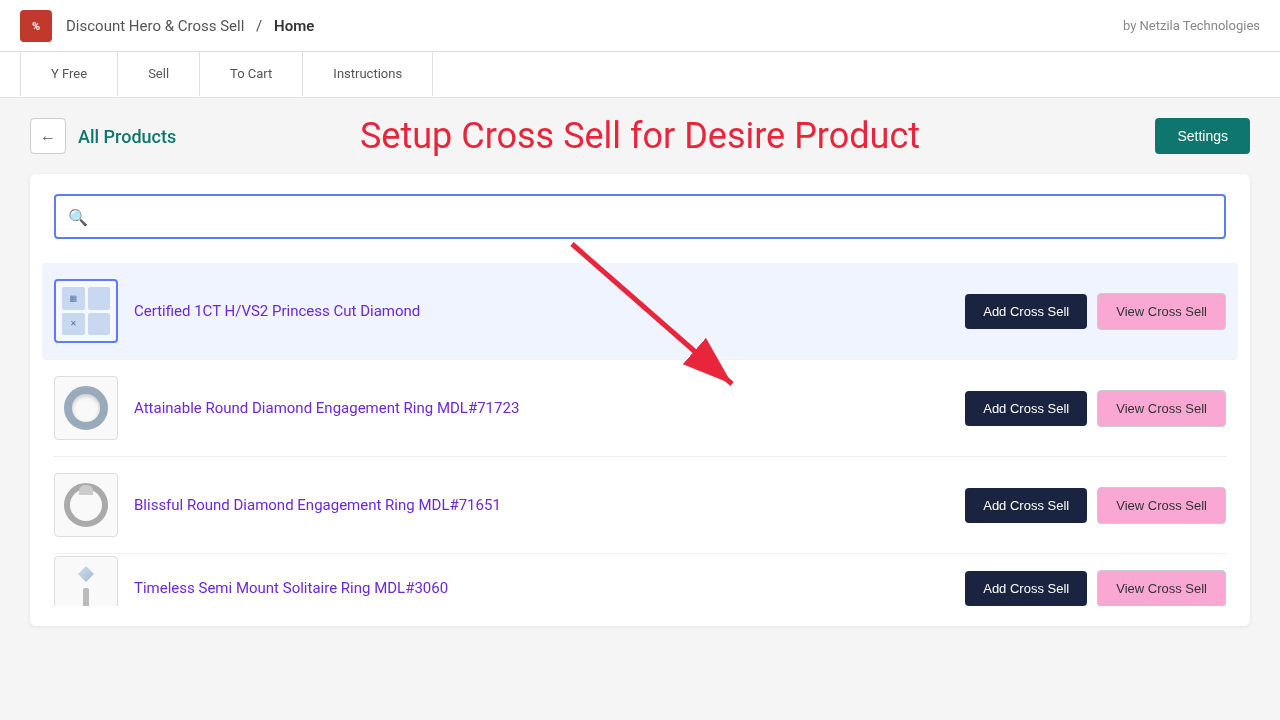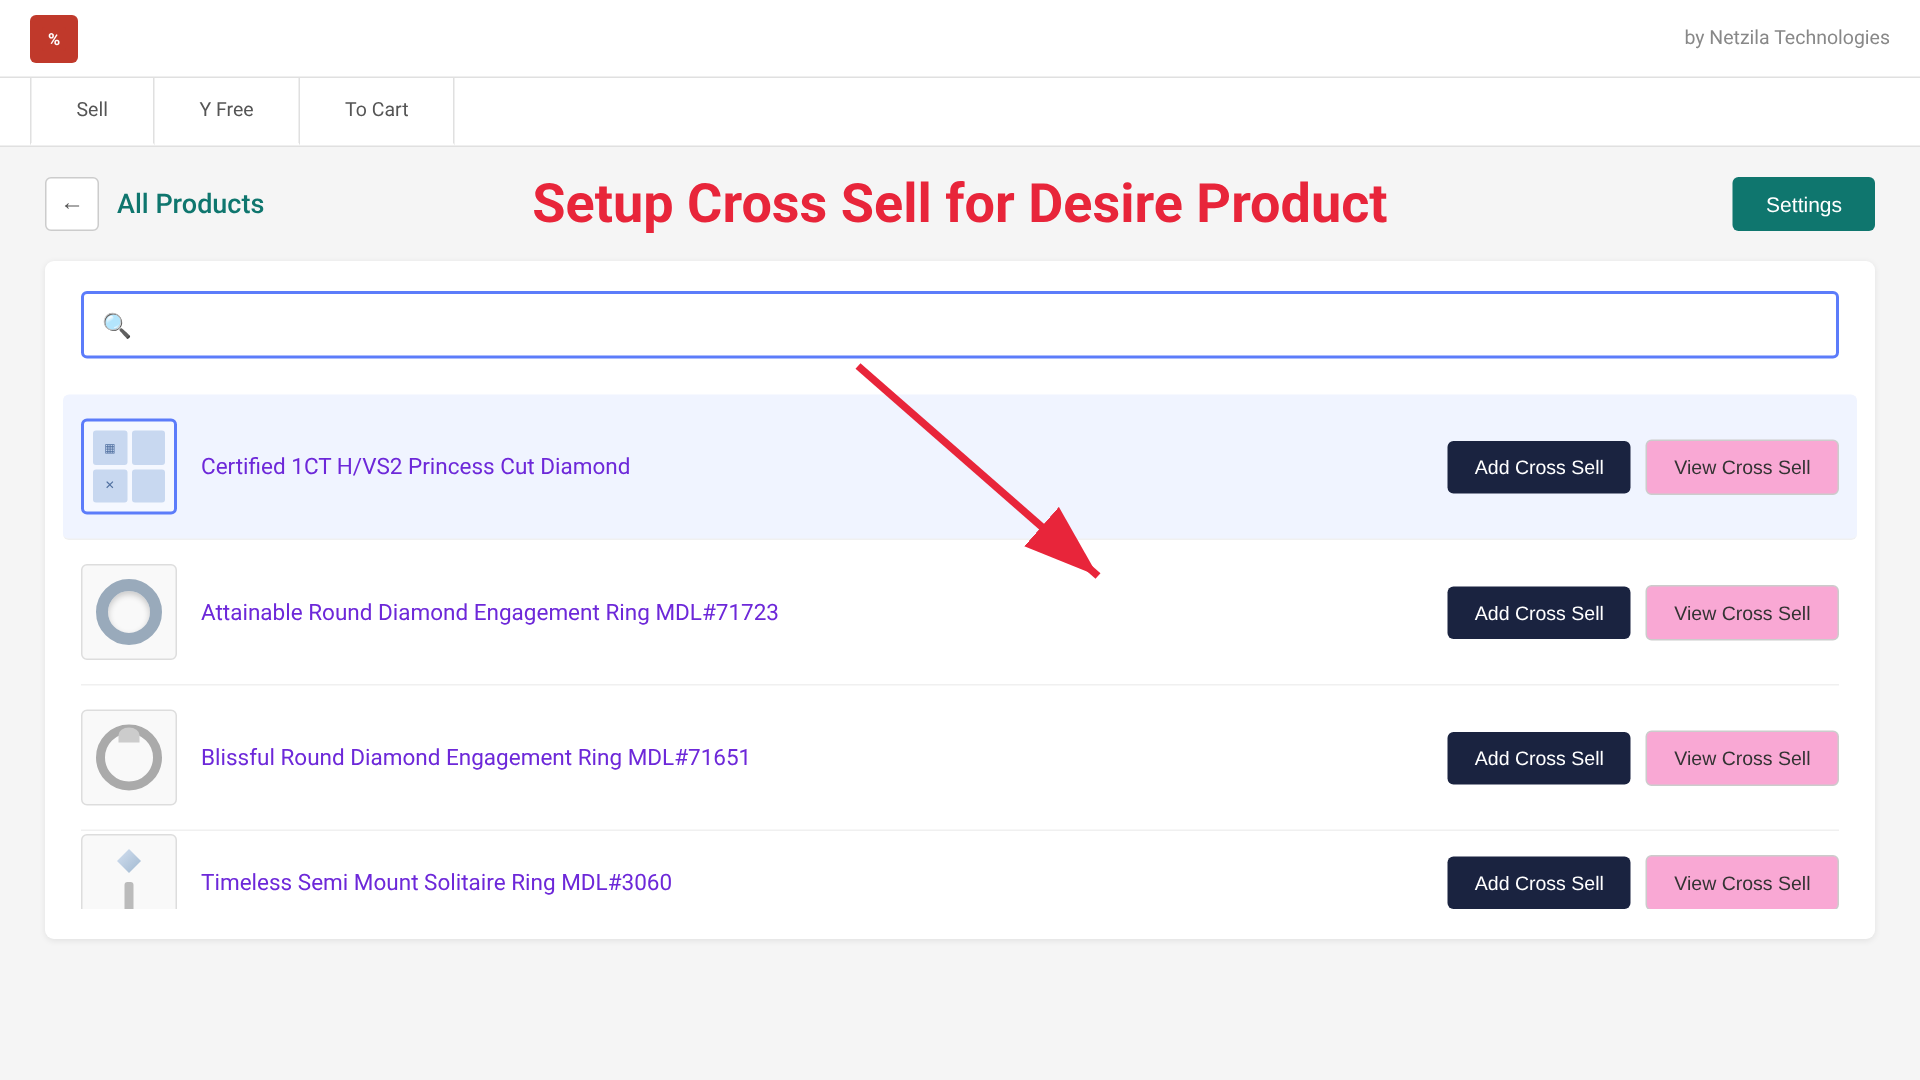--- a/index.html
+++ b/index.html
@@ -96,21 +96,21 @@
     .page-title {
       font-size: 18px;
       font-weight: 500;
       color: #0f766e;
     }
     .promo-title {
       position: absolute;
       left: 50%;
       transform: translateX(-50%);
       font-size: 36px;
-      font-weight: 700;
+      font-weight: 400;
       color: #e8253a;
       white-space: nowrap;
       pointer-events: none;
     }
     .settings-btn {
       margin-left: auto;
       background: #0f766e;
       color: #fff;
       border: none;
       padding: 10px 22px;
@@ -318,28 +318,34 @@
 <body>
 
 <header class="app-header">
   <div class="app-header-left">
     <div class="app-logo">
       <svg width="20" height="20" viewBox="0 0 20 20">
         <rect x="2" y="2" width="16" height="16" rx="2" fill="#c0392b"></rect>
         <text x="10" y="14" text-anchor="middle" fill="white" font-size="11" font-weight="bold">%</text>
       </svg>
     </div>
+    <span class="app-title">
+      <span>Discount Hero &amp; Cross Sell</span>
+      <span>/</span>
+      <span class="home-link">Home</span>
+    </span>
   </div>
   <div class="app-brand">by Netzila Technologies</div>
 </header>
 
 <nav class="nav-tabs">
+  <div class="nav-tab">Y Free</div>
   <div class="nav-tab">Sell</div>
-  <div class="nav-tab">Y Free</div>
   <div class="nav-tab">To Cart</div>
+  <div class="nav-tab">Instructions</div>
 </nav>
 
 <main class="main-content">
 
   <div class="page-header">
     <button class="back-btn">←</button>
     <h1 class="page-title">All Products</h1>
     <div class="promo-title">Setup Cross Sell for Desire Product</div>
     <button class="settings-btn">Settings</button>
   </div>

